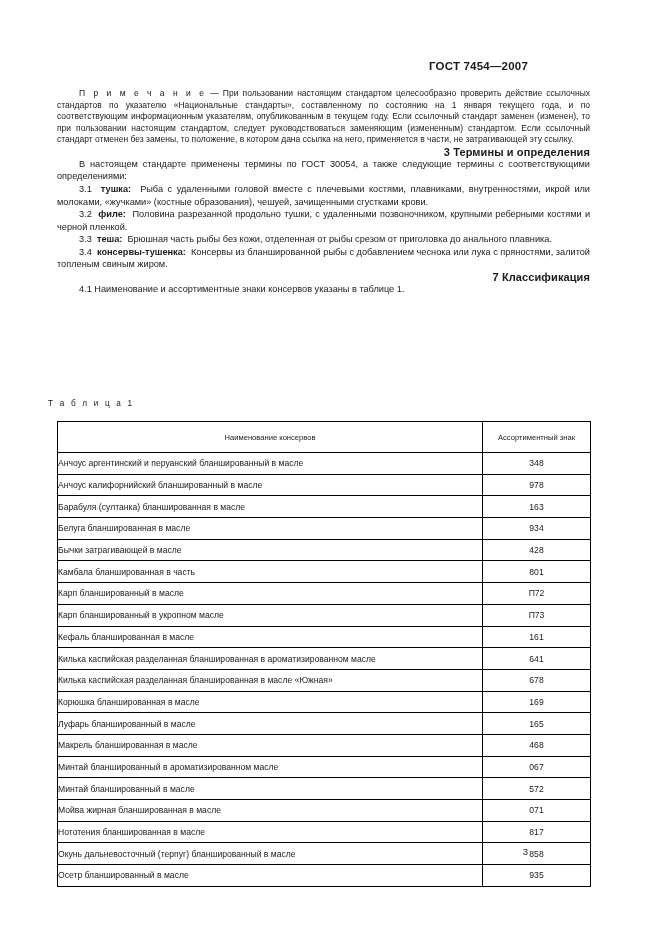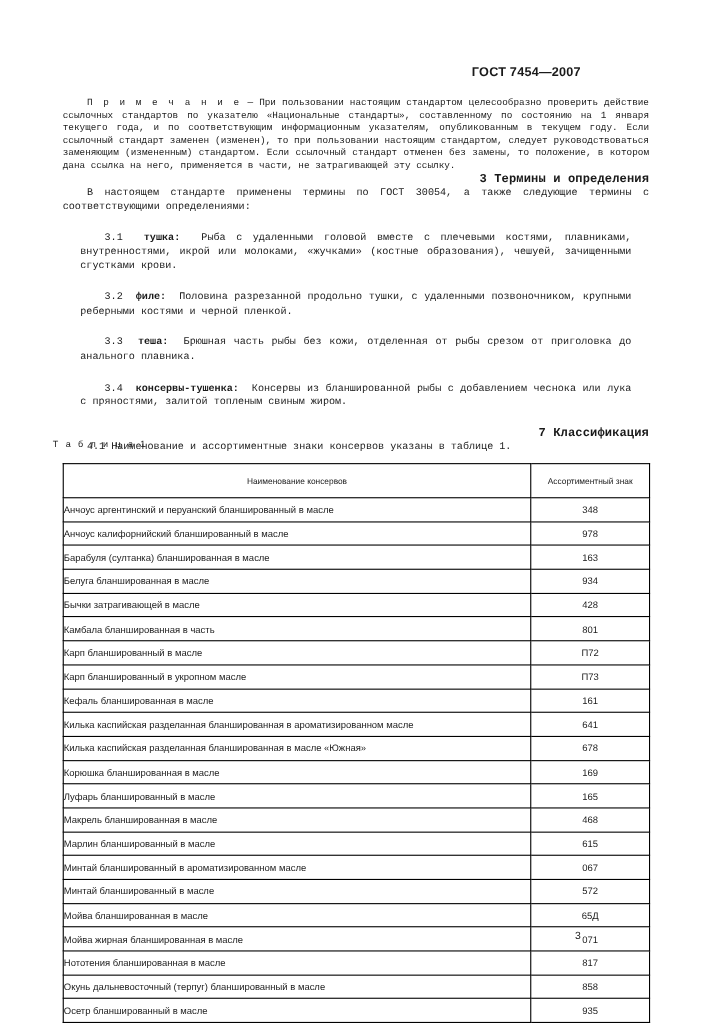--- a/index.html
+++ b/index.html
@@ -31,21 +31,20 @@
     letter-spacing: 0.2px;
     white-space: nowrap;
   }
 
   
   .content {
     position: absolute;
     top: 88px;
     left: 57px;
     width: 533px;
-    font-family: Liberation Mono, monospace;
   }
 
   .note {
     font-size: 8.5px;
     line-height: 11.55px;
     text-align: justify;
     text-indent: 22px;
     margin: 0;
     hyphens: manual;
   }
@@ -68,21 +67,21 @@
     text-indent: 22px;
     margin: 0;
   }
   .p-gap-before { margin-top: 12px; }
 
   p.term-par {
     font-size: 9.2px;
     line-height: 12.6px;
     text-align: justify;
     text-indent: 22px;
-    margin: 16px;
+    margin: 0;
   }
   p.term-par b { font-weight: bold; }
 
   .tbl-caption {
     position: absolute;
     top: 399px;
     left: 48px;
     font-size: 8.2px;
     letter-spacing: 2.2px;
     white-space: nowrap;
@@ -224,36 +223,28 @@
         </tr>
         <tr>
           <td class="cell-name">Луфарь бланшированный в масле</td>
           <td class="cell-code">165</td>
         </tr>
         <tr>
           <td class="cell-name">Макрель бланшированная в масле</td>
           <td class="cell-code">468</td>
         </tr>
         <tr>
-          <td class="cell-name">Марлин бланшированный в масле</td>
-          <td class="cell-code">615</td>
-        </tr>
-        <tr>
           <td class="cell-name">Минтай бланшированный в ароматизированном масле</td>
           <td class="cell-code">067</td>
         </tr>
         <tr>
           <td class="cell-name">Минтай бланшированный в масле</td>
           <td class="cell-code">572</td>
         </tr>
         <tr>
-          <td class="cell-name">Мойва бланшированная в масле</td>
-          <td class="cell-code">65Д</td>
-        </tr>
-        <tr>
           <td class="cell-name">Мойва жирная бланшированная в масле</td>
           <td class="cell-code">071</td>
         </tr>
         <tr>
           <td class="cell-name">Нототения бланшированная в масле</td>
           <td class="cell-code">817</td>
         </tr>
         <tr>
           <td class="cell-name">Окунь дальневосточный (терпуг) бланшированный в масле</td>
           <td class="cell-code">858</td>

